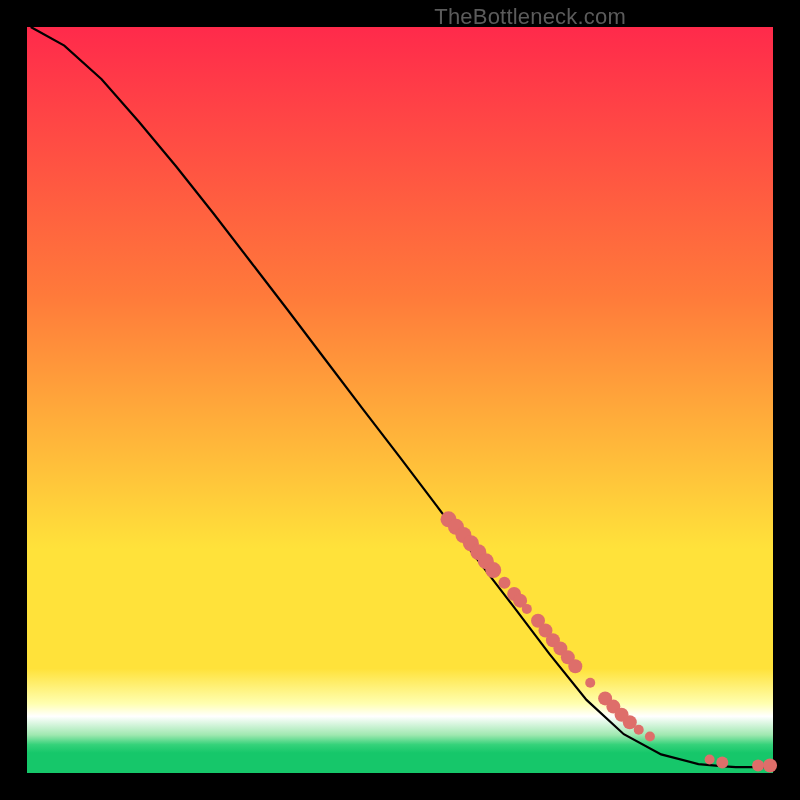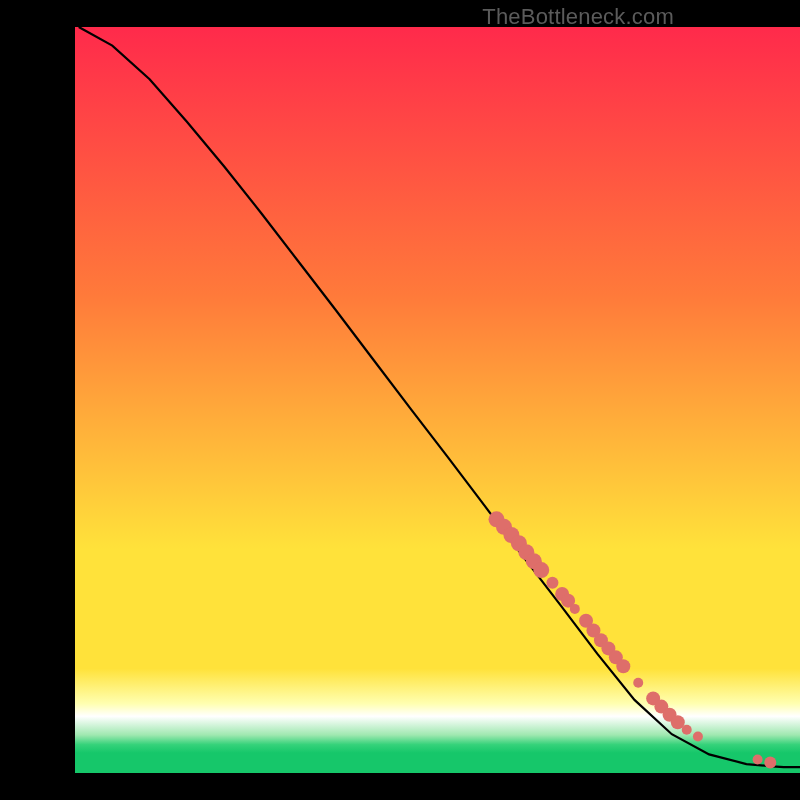--- a/index.html
+++ b/index.html
@@ -1,17 +1,17 @@
 <!DOCTYPE html>
 <html><head>
 <meta charset="utf-8">
 <style>
   * { margin: 0; padding: 0; box-sizing: border-box; }
   html, body { width: 800px; height: 800px; background: #000; overflow: hidden; }
-  .stage { position: relative; width: 656px; height: 800px; margin-left: 48px; }
+  .stage { position: relative; width: 656px; height: 800px; }
   .plot-area {
     position: absolute;
     left: 27px; top: 27px;
     width: 746px; height: 746px;
   }
   .gradient-bg {
     position: absolute;
     left: 0; top: 0; width: 100%; height: 100%;
   }
   .credit {

